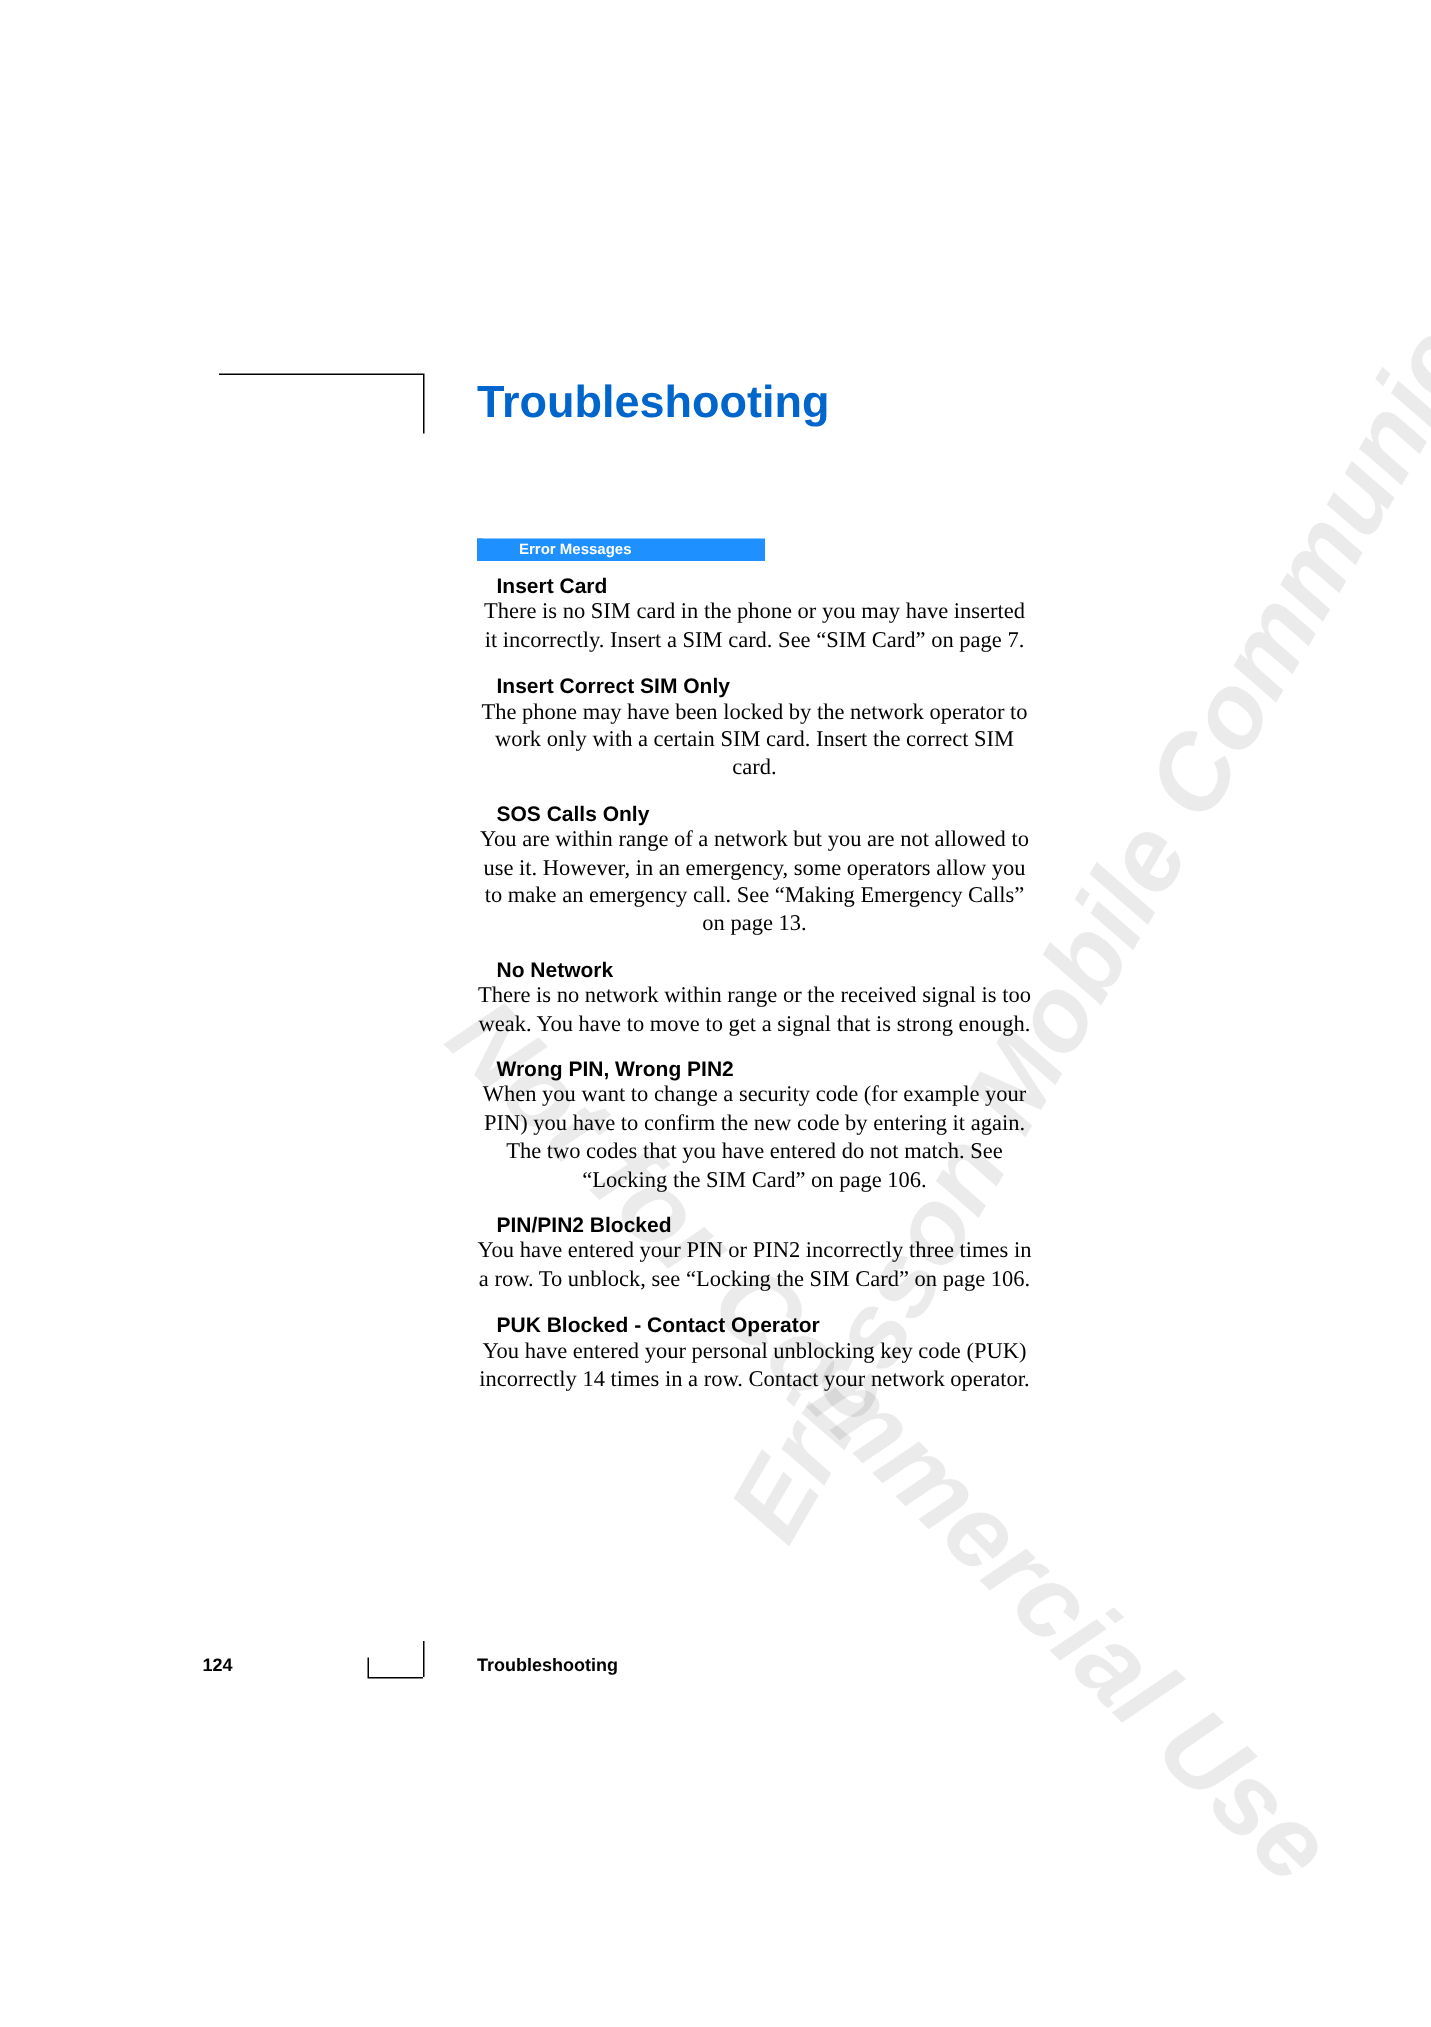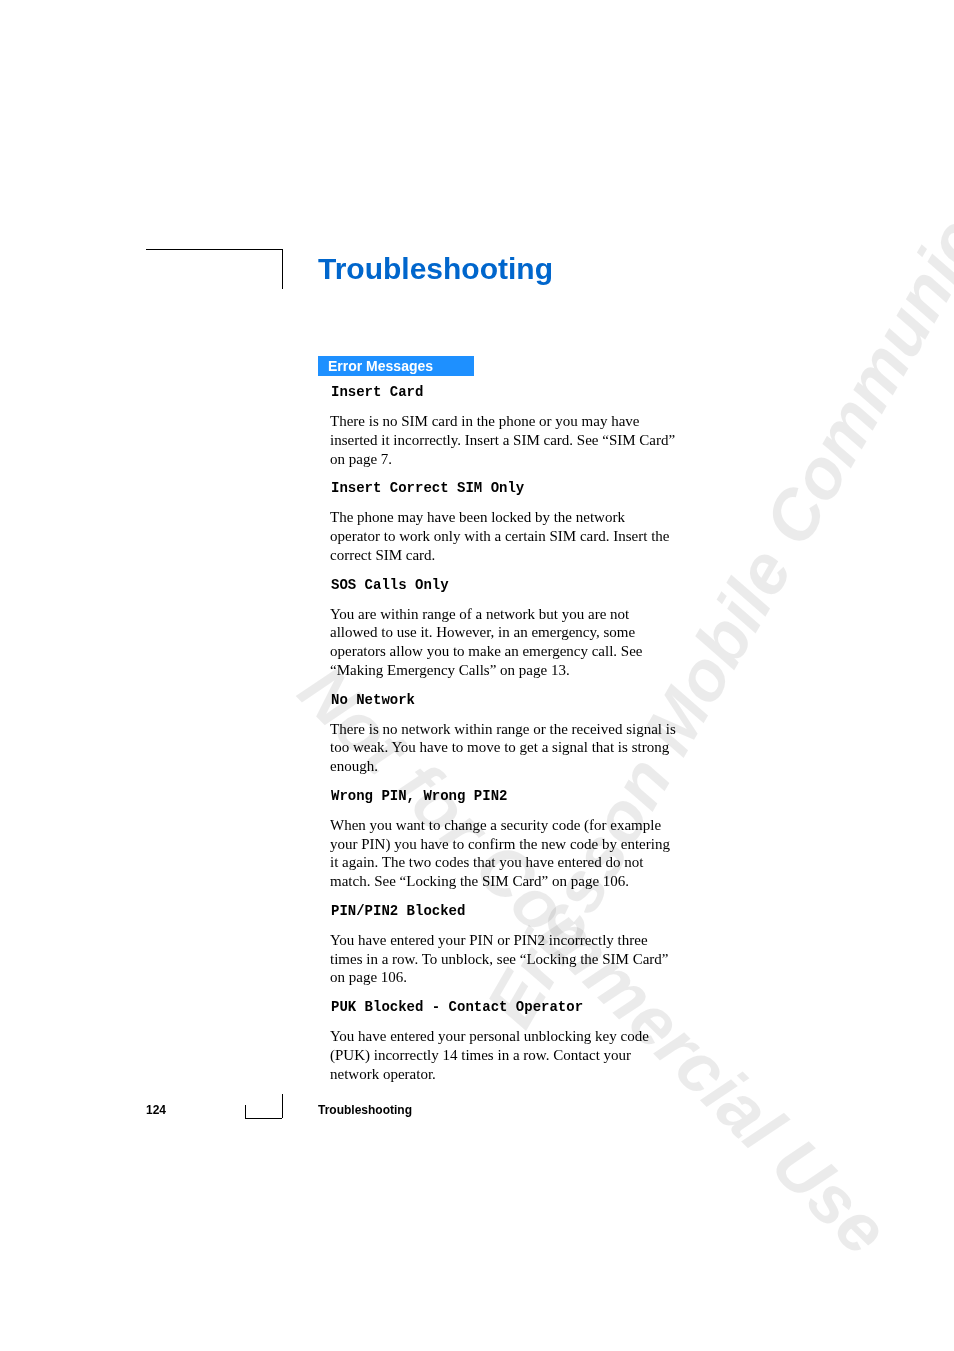--- a/index.html
+++ b/index.html
@@ -70,41 +70,42 @@
   .intro {
     font-size: 15px;
     line-height: 1.25;
     margin: 0 0 14px 0;
   }
   .section-bar {
     background: #1e90ff;
     color: #fff;
     font-family: Arial, Helvetica, sans-serif;
     font-weight: bold;
-    font-size: 14px;
-    padding: 2px 6px;
+    font-size: 10px;
+    padding: 2px 24px;
     display: inline-block;
     margin: 0 0 4px 0;
     border-left: 4px solid #1e90ff;
     width: 140px;
   }
   .subhead {
-    font-family: Liberation Mono, monospace;
+    font-family: Liberation Sans, sans-serif;
     font-weight: bold;
     font-size: 14px;
     margin: 12px 0 1px 0;
     padding-left: 13px;
   }
   .subhead.first {
     margin-top: 4px;
   }
   .body-text {
     font-size: 15px;
     line-height: 1.25;
-    margin: 12px;
+    margin: 0;
+    text-align: center;
   }
   .yes-key {
     font-family: Arial, Helvetica, sans-serif;
     font-weight: bold;
     font-size: 13px;
     letter-spacing: 0.5px;
   }
   .footer-rule-outer {
     position: absolute;
     left: 245px;
@@ -121,21 +122,21 @@
   }
   .footer-rule-h {
     position: absolute;
     left: 245px;
     top: 1118px;
     width: 37px;
     border-top: 1px solid #000;
   }
   .page-num {
     position: absolute;
-    left: 146px;
+    left: 135px;
     top: 1103px;
     font-family: Arial, Helvetica, sans-serif;
     font-weight: bold;
     font-size: 12px;
   }
   .footer-title {
     position: absolute;
     left: 318px;
     top: 1103px;
     font-family: Arial, Helvetica, sans-serif;

